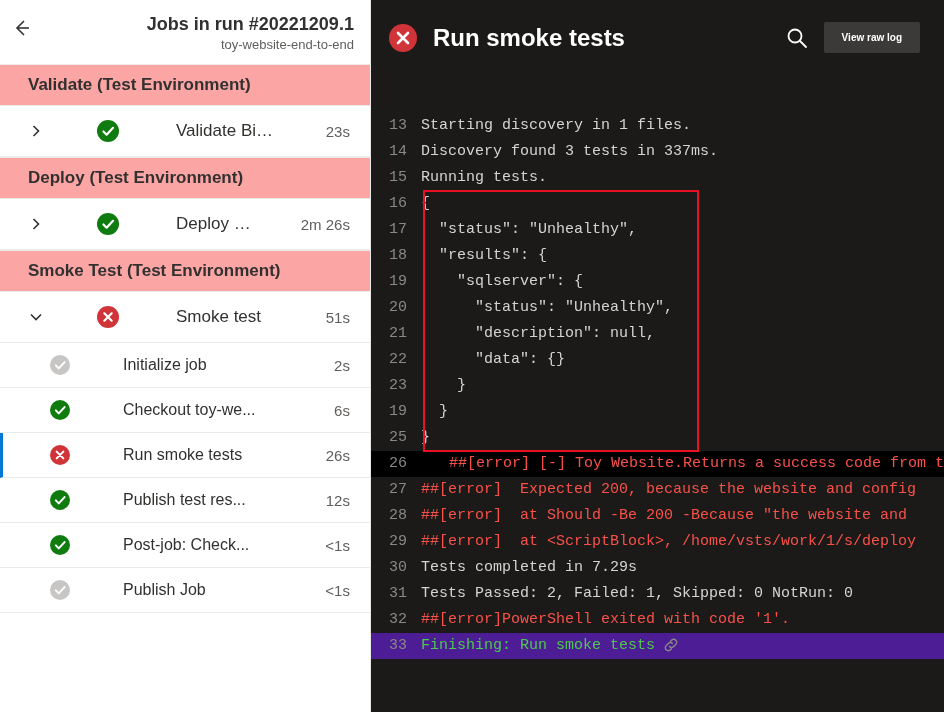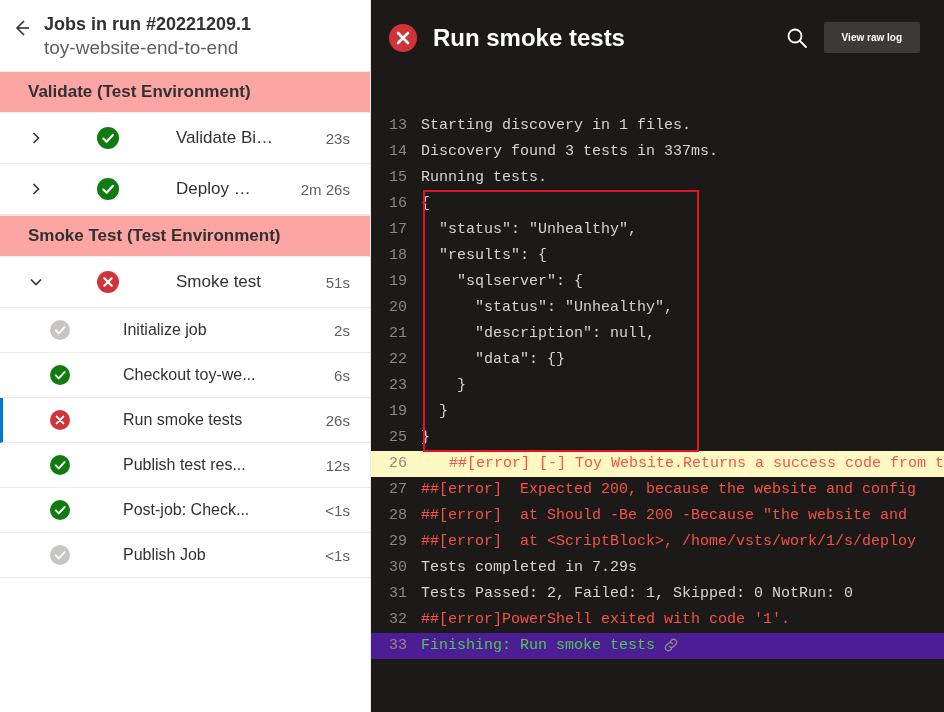--- a/index.html
+++ b/index.html
@@ -15,25 +15,26 @@
   width: 378px;
   background: #fff;
   border-right: 1px solid #e8e8e8;
   overflow-y: auto;
 }
 .hdr {
   display: flex;
   align-items: flex-start;
   padding: 14px 16px 12px 12px;
   gap: 12px;
+  text-align: right;
 }
 .back-arrow { width: 20px; height: 20px; margin-top: 4px; cursor: pointer; }
 .hdr-txt { flex: 1; }
 .hdr-title { font-size: 18px; font-weight: 600; color: #323130; }
-.hdr-sub { font-size: 19px; color: #605e5c; margin-top: 2px; }
+.hdr-sub { font-size: 13px; color: #605e5c; margin-top: 2px; }
 .stage-lbl {
   font-size: 17px; font-weight: 600; color: #323130;
   padding: 10px 16px 10px 28px;
   background: #fca5a5;
   border-top: 1px solid #edebe9;
   border-bottom: 1px solid #edebe9;
 }
 .job-row, .step-row {
   display: flex; align-items: center;
   padding: 14px 20px 14px 28px;
@@ -73,21 +74,21 @@
   font-family: Consolas, "Courier New", monospace;
   font-size: 15px;
   position: relative;
   padding-top: 40px;
 }
 .log-line {
   display: flex;
   line-height: 26px;
   white-space: pre;
 }
-.log-line.hl { background: #fef9c3; gap: 28px; }
+.log-line.hl { background: #000000; gap: 28px; }
 .log-line.hl-end { background: #4c1d95; }
 .ln-num {
   width: 50px; text-align: right; padding-right: 14px;
   color: #8a8886; flex-shrink: 0; user-select: none;
 }
 .ln-txt { flex: 1; color: #d4d4d4; }
 .ln-txt.err { color: #f85149; }
 .ln-txt.grn { color: #4ec94e; }
 .red-box {
   position: absolute;
@@ -123,20 +124,21 @@
         </span>
         <span class="status-ico">
           <svg width="22" height="22" viewBox="0 0 24 24">
             <circle cx="12" cy="12" r="12" fill="#107c10"></circle>
             <path d="M7 12.5 L10.5 16 L17.5 8.5" stroke="#fff" stroke-width="2.4" fill="none" stroke-linecap="round" stroke-linejoin="round"></path>
           </svg>
         </span>
         <span class="row-lbl">Validate Bicep code</span>
         <span class="row-dur">23s</span>
       </div>
+      <div class="stage-lbl">Deploy (Test Environment)</div>
       <div class="job-row">
         <span class="chev">
           <svg width="16" height="16" viewBox="0 0 16 16">
             <path d="M5.5 3 L10.5 8 L5.5 13" stroke="#323130" stroke-width="1.6" fill="none"></path>
           </svg>
         </span>
         <span class="status-ico">
           <svg width="22" height="22" viewBox="0 0 24 24">
             <circle cx="12" cy="12" r="12" fill="#107c10"></circle>
             <path d="M7 12.5 L10.5 16 L17.5 8.5" stroke="#fff" stroke-width="2.4" fill="none" stroke-linecap="round" stroke-linejoin="round"></path>

